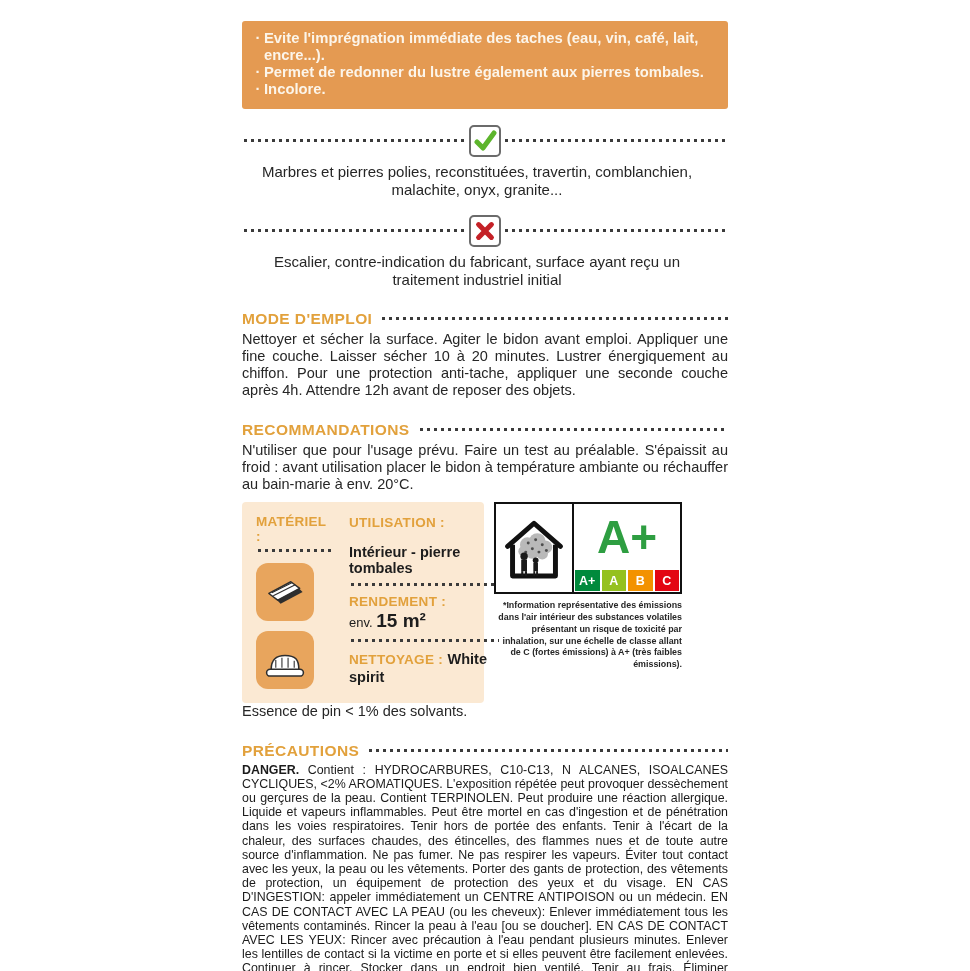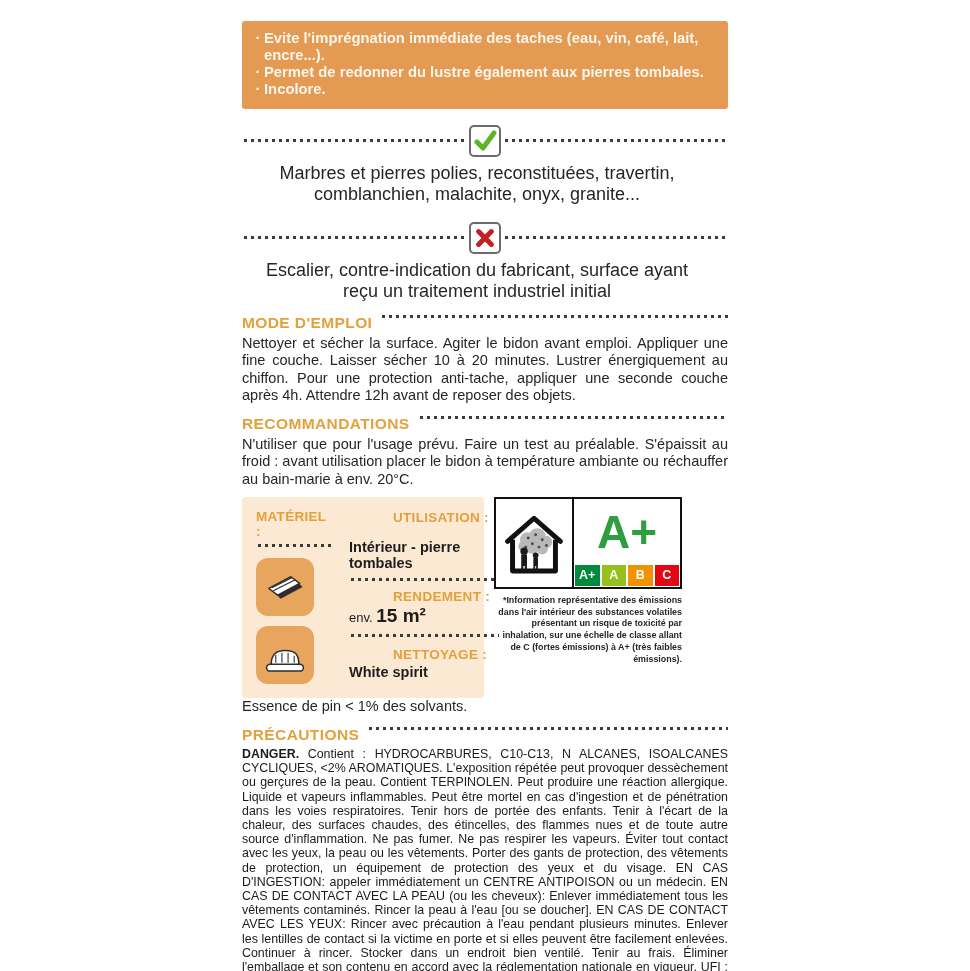--- a/index.html
+++ b/index.html
@@ -15,42 +15,42 @@
   .bullet-row .btxt { flex:1; }
 
   
   .dots { height:5px; background-image:radial-gradient(circle, #3b3b3b 1.5px, transparent 1.7px);
     background-size:7px 5px; background-position:left center; background-repeat:repeat-x; }
   .icon-sep { display:flex; align-items:center; margin:16px 0 6px 0; }
   .icon-sep .dots { flex:1; }
   .mark-box { width:32px; height:32px; border:2px solid #6b6b6b; border-radius:5px;
     background:#fff; display:flex; align-items:center; justify-content:center; margin:0 2px; }
 
-  .center-text { text-align:center; font-size:18px; line-height:1.2; margin:4px 22px 2px 6px; }
-
-  
-  .sec-head { display:flex; align-items:flex-start; margin:11px 0 3px 0; }
+  .center-text { text-align:center; font-size:15px; line-height:1.2; margin:4px 22px 2px 6px; }
+
+  
+  .sec-head { display:flex; align-items:center; margin:21px 0 3px 0; }
   .sec-head .ttl { color:#E2A13C; font-weight:bold; font-size:15.5px; letter-spacing:.4px;
     margin-right:8px; white-space:nowrap; }
   .sec-head .dots { flex:1; }
 
   .body-text { font-size:14.5px; line-height:1.19; text-align:justify; }
 
   
   .panels { display:flex; margin-top:9px; align-items:flex-start; }
   .beige { background:#FBE9D3; border-radius:4px; width:242px; padding:12px 12px 14px 14px;
     display:flex; min-height:157px; }
   .mat-col { width:86px; }
   .mat-label { color:#E2A13C; font-weight:bold; font-size:13.5px; letter-spacing:.3px; }
   .dots.short { width:78px; margin-top:4px; }
   .tile { width:58px; height:58px; background:#E8A55D; border-radius:12px; margin-top:10px;
     display:flex; align-items:center; justify-content:center; }
   .vdiv { width:2px; background:#1d1d1d; margin:2px 13px 0 2px; }
   .use-col { flex:1; padding-top:1px; }
-  .o-label { color:#E2A13C; font-weight:bold; font-size:13.5px; letter-spacing:.3px;margin-left:44px; }
+  .o-label { color:#E2A13C; font-weight:bold; font-size:13.5px; letter-spacing:.3px; }
   .b-value { color:#1d1d1d; font-weight:bold; font-size:14.5px; margin-top:14px; }
   .dots.mid { width:150px; margin:6px 0 7px 0; }
   .rend { margin-top:1px; color:#1d1d1d; font-size:13px; }
   .rend .big { font-weight:bold; font-size:19px;text-align:center; }
   .nett .inline { display:inline; }
 
   
   .emis-wrap { width:188px; margin-left:10px; }
   .emis-box { border:2.5px solid #111; background:#fff; }
   .emis-title { font-weight:bold; font-size:10.3px; text-align:center; padding:4px 1px;

